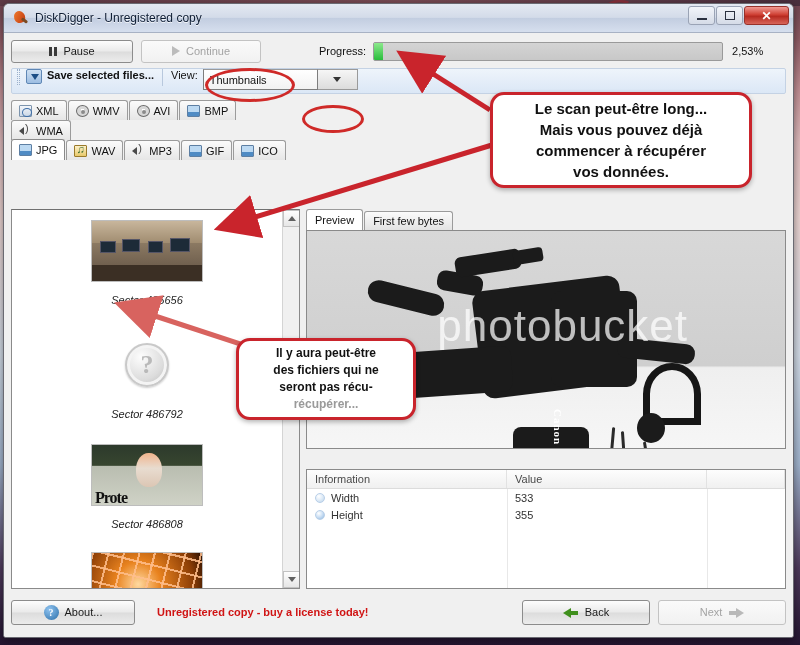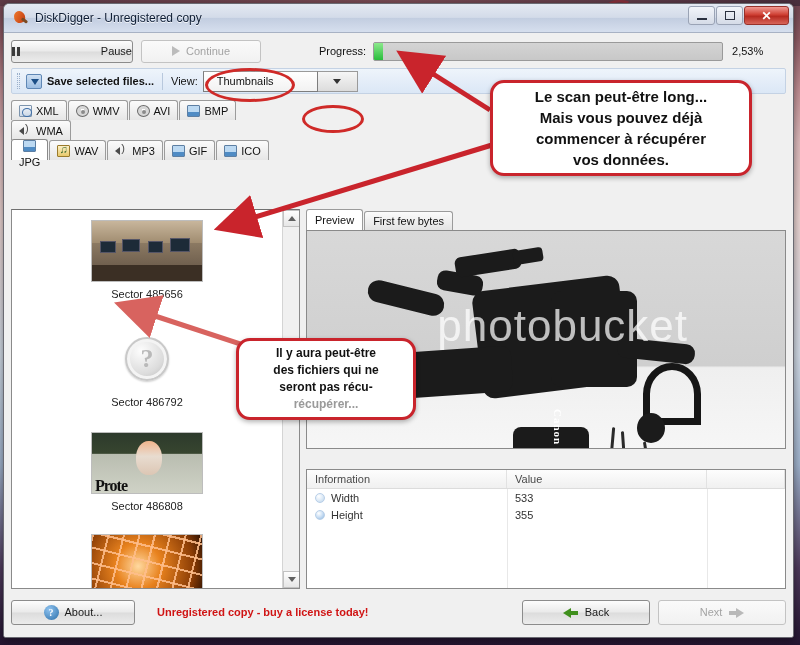--- a/index.html
+++ b/index.html
@@ -92,21 +92,21 @@
   
   #toolrow1 { display:flex; align-items:center; height:24px; }
   .btn {
     border:1px solid #8c8c8c; border-radius:3px;
     background:linear-gradient(to bottom,#fdfdfd,#eaeaea 48%,#dcdcdc 52%,#ececec);
     font-size:11px; color:#1a1a1a;
     display:flex; align-items:center; justify-content:center; gap:6px;
     cursor:default;
   }
   .btn.disabled { color:#a4a4a4; border-color:#c3c3c3; background:linear-gradient(to bottom,#fafafa,#f1f1f1); }
-  #btn-pause { width:122px; height:23px;justify-content:space-between; }
+  #btn-pause { width:122px; height:23px; }
   #btn-continue { width:120px; height:23px; margin-left:8px; }
   .ic-pause { display:inline-block; width:8px; height:9px; position:relative; }
   .ic-pause i { position:absolute; top:0; width:3px; height:9px; background:#3a3a3a; }
   .ic-pause i:first-child { left:0; } .ic-pause i:last-child { left:5px; }
   .ic-play {
     display:inline-block; width:0;height:0;
     border-left:8px solid #bcbcbc; border-top:5px solid transparent; border-bottom:5px solid transparent;
   }
   #progress-label { margin-left:58px; font-size:11px; color:#111; }
   #progress-track {
@@ -116,60 +116,60 @@
     position:relative; overflow:hidden;
   }
   #progress-fill { position:absolute; left:0; top:0; bottom:0; background:linear-gradient(to bottom,#8ce98c,#29bd3c); }
   #progress-pct { margin-left:9px; font-size:11px; color:#111; }
 
   
   #toolrow2 {
     margin-top:5px; height:26px;
     background:linear-gradient(to bottom,#eef4fb,#dbe7f6);
     border:1px solid #c4d2e4; border-radius:2px;
-    display:flex; align-items:center; padding:0 5px;
+    display:flex; padding:0 5px;
   }
   .grip { width:3px; height:16px; border-left:1px dotted #9bb0cb; border-right:1px dotted #9bb0cb; margin-right:6px; }
   #save-icon {
     width:16px; height:15px; position:relative; margin-right:5px;
     background:linear-gradient(to bottom,#cfe0f2,#9cbde2);
     border:1px solid #5f87b5; border-radius:2px;
   }
   #save-icon:after {
     content:""; position:absolute; left:4px; top:4px; width:0;height:0;
     border-left:4px solid transparent; border-right:4px solid transparent; border-top:6px solid #1c4e86;
   }
   #save-label { font-size:11px; font-weight:bold; color:#111; }
   .vsep { width:1px; height:17px; background:#b8c8dd; margin:0 8px; }
   #view-label { font-size:11px; color:#111; margin-right:5px; }
   #view-combo {
     width:115px; height:21px; border:1px solid #7d7d7d; border-top-color:#9a9a9a;
     background:linear-gradient(to bottom,#ffffff,#f2f2f2);
-    display:flex; align-items:center; padding-left:13px; font-size:11px; color:#111;
+    display:flex; align-items:center; padding-left:6px; font-size:11px; color:#111;
     position:relative;
   }
   #view-arrowbox {
     width:40px; height:21px; border:1px solid #9a9a9a; border-left:none;
     background:linear-gradient(to bottom,#f6f6f6,#dcdcdc);
     display:flex; align-items:center; justify-content:center;
   }
   .caret { width:0;height:0;border-left:4px solid transparent;border-right:4px solid transparent;border-top:5px solid #333; }
 
   
   #typetabs { margin-top:5px; width:282px; position:relative; }
   .tabrow { display:flex; align-items:flex-end; height:21px;text-align:right; }
   .tabrow.r2, .tabrow.r3 { margin-top:-1px; }
   .ftab {
     height:20px; border:1px solid #9b9b9b; border-bottom:none;
     background:linear-gradient(to bottom,#fbfbfb,#e6e6e6);
     border-radius:3px 3px 0 0;
     display:flex; align-items:center; gap:4px;
     padding:0 7px; font-size:11px; color:#111; margin-right:1px;
   }
-  .ftab.active { background:#ffffff; height:21px; border-color:#8a8a8a;flex-direction:column; }
+  .ftab.active { background:#ffffff; height:21px; border-color:#8a8a8a; }
   .tico { width:13px; height:12px; flex:0 0 auto; position:relative; }
   .tico.img { background:linear-gradient(to bottom,#bcd9f2 55%,#4f8bc4 56%); border:1px solid #5d7fa3; border-radius:1px; }
   .tico.xml { background:linear-gradient(to bottom,#f3f6fa,#ccd8e6); border:1px solid #7d94ad; border-radius:1px; }
   .tico.xml:after{ content:""; position:absolute; left:2px; top:2px; width:8px;height:7px; border:1px solid #3f6fa8; border-radius:50%; }
   .tico.disc { border:1px solid #6b6b6b; border-radius:50%; background:radial-gradient(circle,#fff 25%,#d7d7d7 26%); }
   .tico.disc:after{ content:""; position:absolute; left:4px; top:4px; width:4px;height:4px; background:#8a8a8a; border-radius:50%; }
   .tico.snd:before {
     content:""; position:absolute; left:0; top:2px; width:0;height:0;
     border-top:4px solid transparent;border-bottom:4px solid transparent;border-right:5px solid #4a4a4a;
   }
@@ -184,21 +184,21 @@
     border:1px solid #8a8a8a; border-top-color:#707070;
     position:relative; overflow:hidden;
   }
   #thumblist { position:absolute; left:0; top:0; right:17px; bottom:0; overflow:hidden; }
   .thumb-item { width:100%; text-align:center; padding-top:10px; }
   .thumb-box {
     width:112px; height:62px; margin:0 auto;
     border:1px solid #bdbdbd; overflow:hidden; position:relative;
     background:#ddd;
   }
-  .thumb-cap { font-size:11px; color:#222; margin-top:6px; }
+  .thumb-cap { font-size:11px; color:#222; margin-top:12px;font-style:italic; }
 
   
   #th1 { background:linear-gradient(to bottom,#6a5a4c 0%,#4e4036 35%,#8c7a63 36%,#5d4e40 100%); }
   #th1 .mon { position:absolute; background:#1d2b38; border:1px solid #556; }
   #th1 .wall { position:absolute; left:0; top:0; right:0; height:22px; background:linear-gradient(to bottom,#c8b69c,#a08c70); }
   #th1 .desk { position:absolute; left:0; bottom:0; right:0; height:16px; background:#3b2f24; }
 
   
   #th-unknown {
     width:112px; height:62px; margin:0 auto; position:relative;
@@ -331,21 +331,21 @@
 
   
   #overlay { position:absolute; inset:0; pointer-events:none; }
   .callout {
     position:absolute;
     background:#fff; border:3px solid #c9242c; border-radius:14px;
     box-shadow:0 2px 5px rgba(0,0,0,.3);
     text-align:center; font-weight:bold; color:#111;
     display:flex; flex-direction:column; justify-content:center;
   }
-  #callout1 { left:490px; top:80px; width:262px; height:96px; font-size:15px; line-height:21px; }
+  #callout1 { left:490px; top:92px; width:262px; height:96px; font-size:15px; line-height:21px; }
   #callout2 { left:236px; top:338px; width:180px; height:82px; font-size:12px; line-height:17px; }
   .c-dim { color:#9a9a9a; }
   .redring {
     position:absolute; border:3px solid #cf2a28; border-radius:50%;
   }
   #ring-thumbnails { left:205px; top:68px; width:90px; height:34px; }
   #ring-preview { left:302px; top:105px; width:62px; height:28px; }
 </style>
 </head>
 <body>

